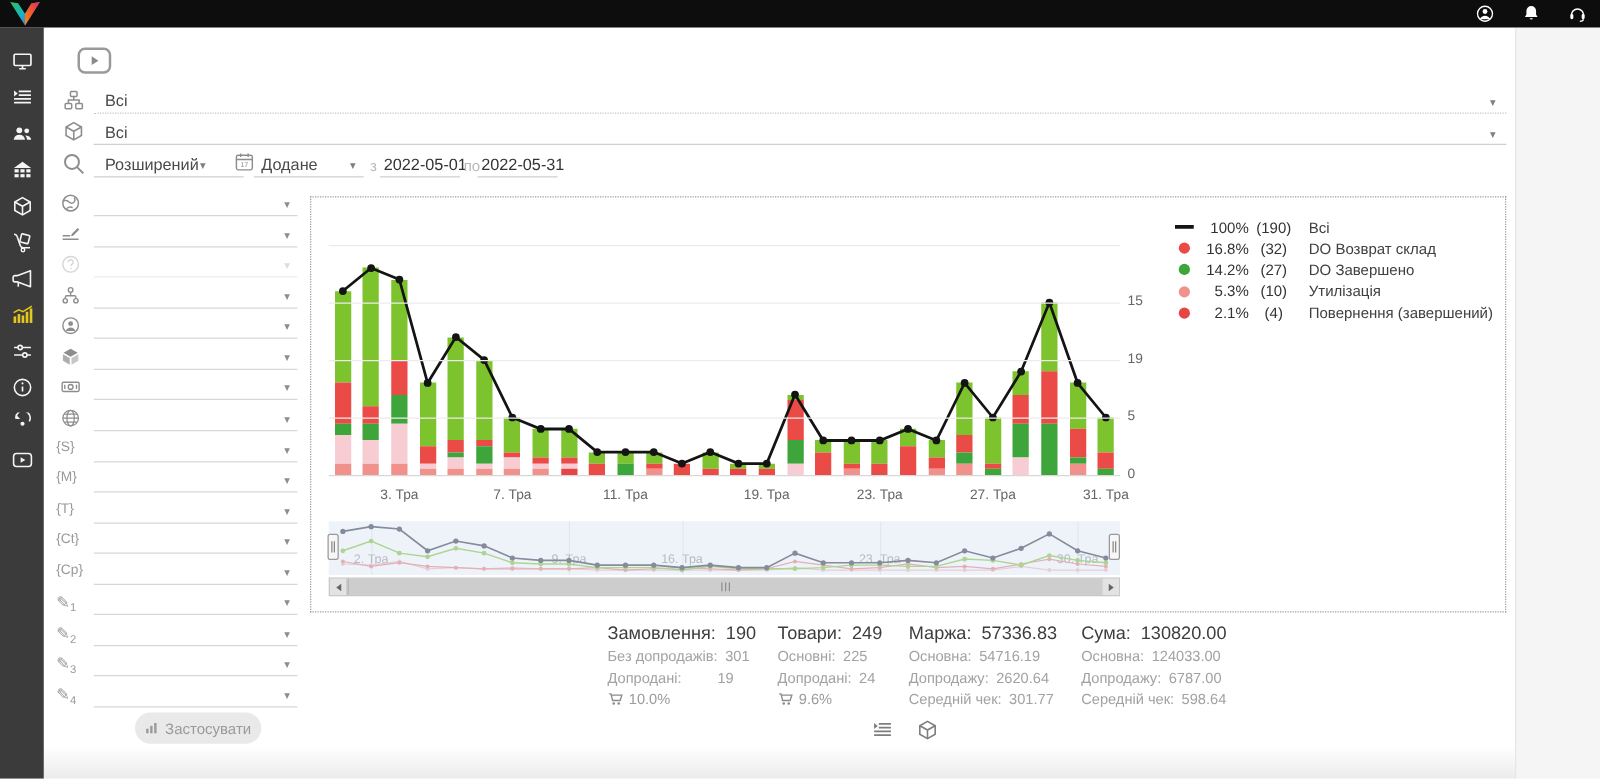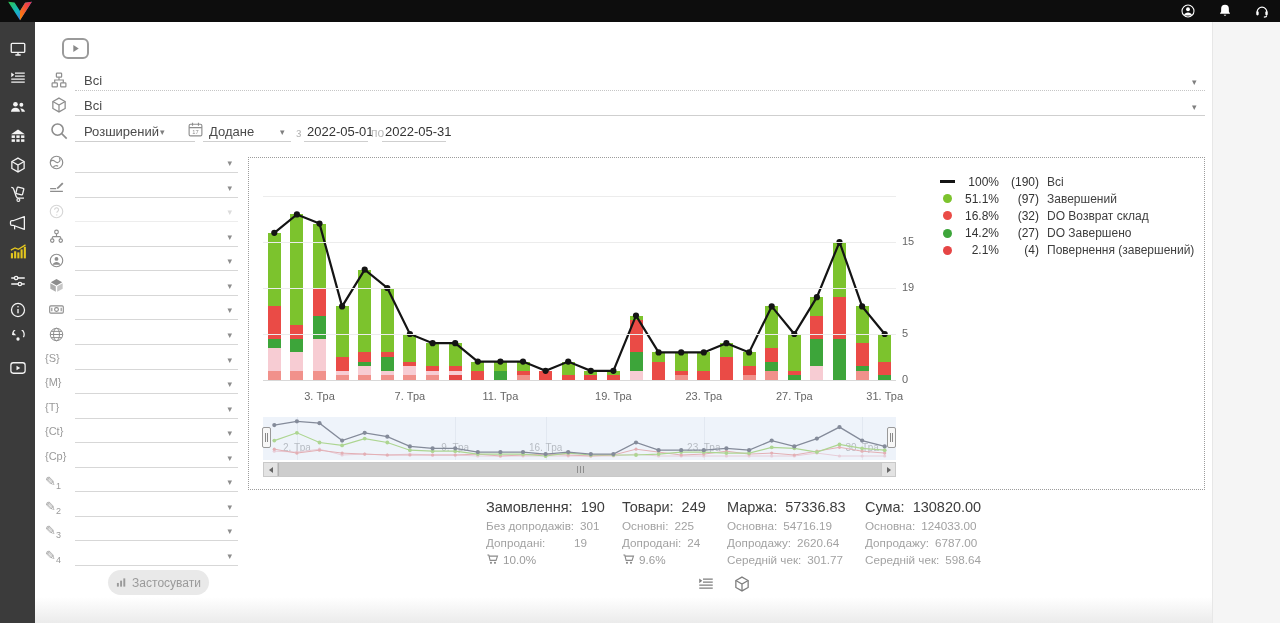--- a/index.html
+++ b/index.html
@@ -47,21 +47,21 @@
 .gridline{position:absolute;left:14px;width:633px;height:1px;background:#ececec}
 .gridline.zero{background:#d8d8d8}
 .ylab{position:absolute;left:653px;width:26px;font-size:11px;color:#666}
 .xlab{position:absolute;width:60px;text-align:center;font-size:11px;color:#666}
 #legend{position:absolute;left:688px;top:15px}
 .lrow{display:flex;align-items:center;height:17.2px;font-size:12px;color:#333;cursor:pointer}
 .lmark{width:20px;display:flex;justify-content:center;align-items:center}
 .ldot{width:9px;height:9px;border-radius:50%}
 .lline{width:15px;height:2.5px;background:#000}
 .lpct{width:42px;text-align:right}
-.lcnt{width:40px;text-align:right}
+.lcnt{width:40px;text-align:center}
 .llab{margin-left:8px;color:#404040;white-space:nowrap}
 
 #navigator{position:absolute;left:14px;top:259px;width:633px;height:43px;overflow:visible}
 .nav-label{position:absolute;width:44px;text-align:center;font-size:10px;color:#8f8f8f;top:25px}
 .nav-vgrid{position:absolute;top:0;width:1px;height:43px;background:rgba(120,130,150,.18)}
 .nav-mask{position:absolute;left:0;top:0;width:633px;height:43px;background:rgba(222,231,245,.5)}
 .nav-handle{position:absolute;top:10px;width:9px;height:21px;background:#f7f7f7;border:1px solid #999;border-radius:2px;display:flex;align-items:center;justify-content:center;gap:1px;cursor:ew-resize;z-index:3}
 .nav-handle i{display:block;width:1px;height:9px;background:#888}
 
 #scrollbar{position:absolute;left:14px;top:304px;width:633px;height:15px;background:#efefef;border:1px solid #c9c9c9}
@@ -637,41 +637,41 @@
       <div class="lrow">
         <span class="lmark">
           <i class="lline" style="background: rgb(20, 20, 20);"></i>
         </span>
         <span class="lpct">100%</span>
         <span class="lcnt">(190)</span>
         <span class="llab">Всі</span>
       </div>
       <div class="lrow">
         <span class="lmark">
-          <i class="ldot" style="background: rgb(124, 195, 45);"></i>
-        </span>
-        <span class="lpct">51.1%</span>
-        <span class="lcnt">(97)</span>
-        <span class="llab">Завершений</span>
-      </div>
-      <div class="lrow">
-        <span class="lmark">
           <i class="ldot" style="background: rgb(234, 75, 70);"></i>
         </span>
         <span class="lpct">16.8%</span>
         <span class="lcnt">(32)</span>
         <span class="llab">DO Возврат склад</span>
       </div>
       <div class="lrow">
         <span class="lmark">
           <i class="ldot" style="background: rgb(61, 165, 58);"></i>
         </span>
         <span class="lpct">14.2%</span>
         <span class="lcnt">(27)</span>
         <span class="llab">DO Завершено</span>
+      </div>
+      <div class="lrow">
+        <span class="lmark">
+          <i class="ldot" style="background: rgb(241, 145, 139);"></i>
+        </span>
+        <span class="lpct">5.3%</span>
+        <span class="lcnt">(10)</span>
+        <span class="llab">Утилізація</span>
       </div>
       <div class="lrow">
         <span class="lmark">
           <i class="ldot" style="background: rgb(230, 69, 69);"></i>
         </span>
         <span class="lpct">2.1%</span>
         <span class="lcnt">(4)</span>
         <span class="llab">Повернення (завершений)</span>
       </div>
     </div>

